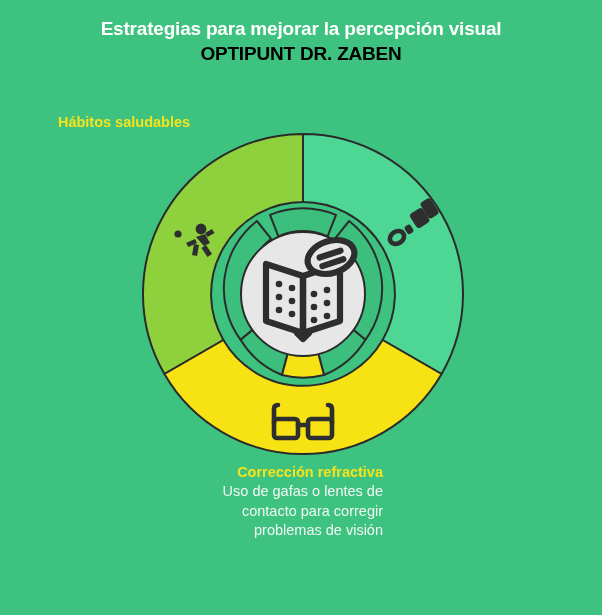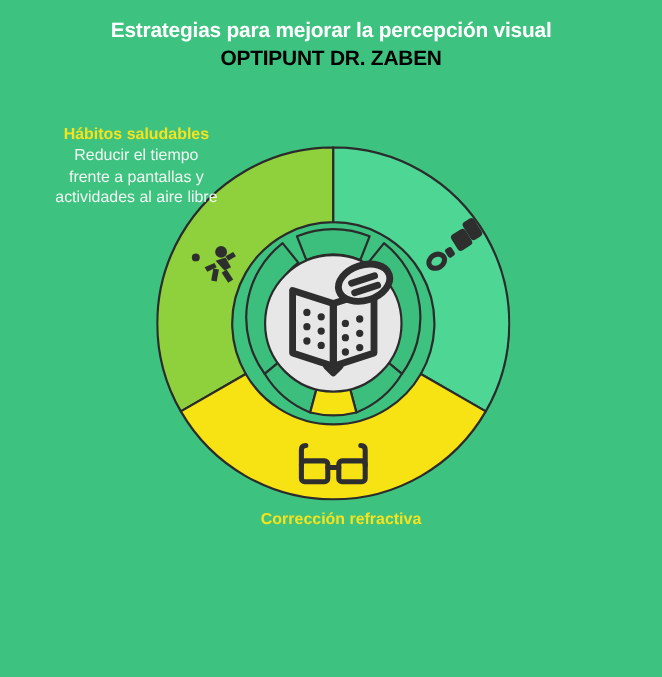--- a/index.html
+++ b/index.html
@@ -216,21 +216,21 @@
 
       <path d="M 132 290 L 132 276 Q 132 272 136 272"></path>
 
       <path d="M 190 290 L 190 276 Q 190 272 186 272"></path>
     </g>
   </svg>
 </div>
 
 <div class="callout callout-left">
   <div class="heading">Hábitos saludables</div>
-  <div class="body">Reducir el tiempo frente a pantallas y actividades al aire libre</div>
 </div>
 
 <div class="callout callout-right">
 </div>
 
 <div class="callout callout-bottom">
   <div class="heading">Corrección refractiva</div>
+  <div class="body">Uso de gafas o lentes de contacto para corregir problemas de visión</div>
 </div>
 
 </body></html>

